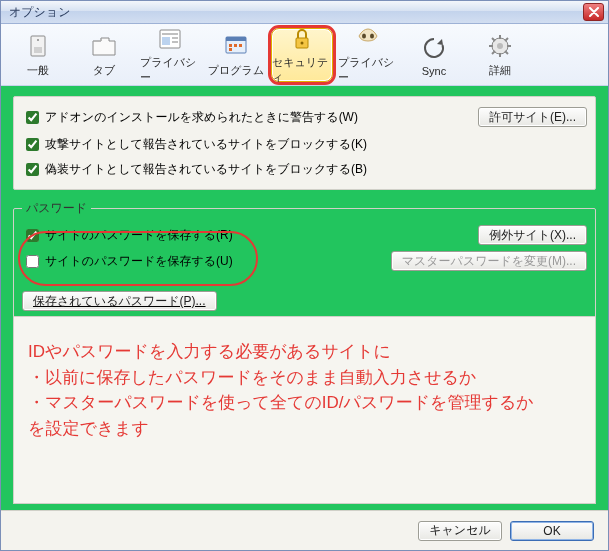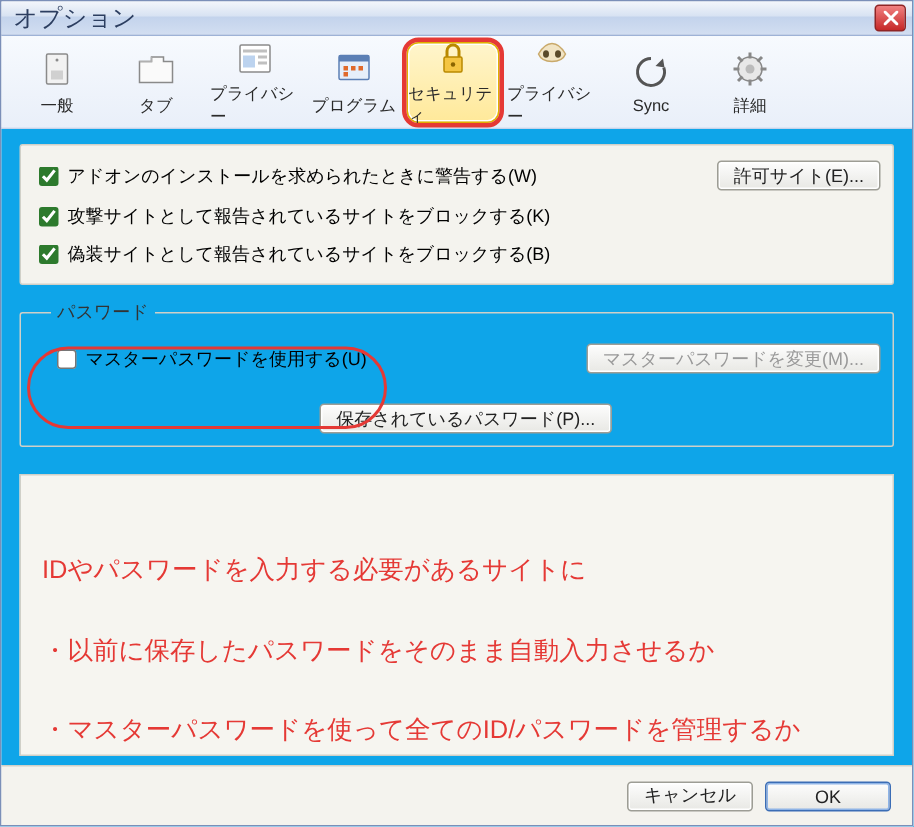--- a/index.html
+++ b/index.html
@@ -21,21 +21,21 @@
     flex-direction: column;
   }
   .titlebar {
     height: 23px;
     background: linear-gradient(to bottom, #f3f6fb 0%, #d7e2f2 45%, #c3d3ec 46%, #d2def1 100%);
     border-bottom: 1px solid #9eb2d6;
     display: flex;
     align-items: center;
     padding: 0 4px 0 8px;
     color: #2c3e60;
-    font-size: 16px;
+    font-size: 12px;
   }
   .titlebar .title { flex: 1; }
   .close-btn {
     width: 21px;
     height: 18px;
     background: linear-gradient(to bottom, #f08080, #c62828);
     border: 1px solid #8f2525;
     border-radius: 3px;
     color: #fff;
     display:flex; align-items:center; justify-content:center;
@@ -74,42 +74,42 @@
     box-shadow: inset 0 0 0 1px #fff;
   }
   .toolbtn.highlight {
     outline: 3px solid #e53935;
     border-radius: 8px;
   }
   .toolbtn .ticon { width: 30px; height: 28px; display:flex; align-items:center; justify-content:center; }
 
   .content {
     flex: 1;
-    background: #0ea5e9;
+    background: #22c55e;
     padding: 10px 12px 4px 12px;
     overflow: hidden;
     position: relative;
   }
   .group1 {
     border: 1px solid #d0d0c8;
     background: #f4f3ee;
     border-radius: 2px;
     padding: 8px 8px 8px 8px;
     position: relative;
   }
   .row { display:flex; align-items:center; margin: 2px 0; }
   .row .cb { width:13px; height:13px; margin-right:6px; accent-color:#2d7a2d; }
   .row label { flex: 1; }
   .row .btn-right { margin-left:auto; }
 
   fieldset.pwd {
     border: 1px solid #d0d0c8;
     border-radius: 2px;
     margin: 10px 0 0 0;
-    padding: 6px 8px 8px 20px;
+    padding: 6px 8px 8px 8px;
     position: relative;
   }
   fieldset.pwd legend { padding: 0 4px; font-size:12px; color:#333; }
 
   .red-ellipse {
     position:absolute;
     left: 4px;
     top: 14px;
     width: 240px;
     height: 55px;
@@ -124,21 +124,21 @@
     padding: 0 10px;
     background: linear-gradient(to bottom, #fdfdfd, #e8e8e4);
     border: 1px solid #9d9d95;
     border-radius: 3px;
     font-size: 12px;
     cursor: pointer;
     color: #222;
     box-shadow: 0 0 0 1px #fff inset;
   }
   .winbtn:disabled { color: #999; }
-  .pwd .btn-row { display:flex; justify-content:center; margin-top:20px; }
+  .pwd .btn-row { display:flex; justify-content:flex-start; margin-top:20px;text-decoration:underline; }
 
   .arrow {
     position:absolute;
     left: 96px;
     top: 260px;
     pointer-events:none;
   }
 
   .note {
     position:absolute;
@@ -146,21 +146,21 @@
     right: 12px;
     bottom: 6px;
     height: 188px;
     border: 1px solid #d0d0c8;
     background: #f6f5f0;
     padding: 22px 14px 10px 14px;
     color: #e53935;
     font-size: 17px;
     line-height: 1.5;
   }
-  .note div { white-space: nowrap; margin-top: 28px; }
+  .note div { white-space: nowrap; }
 
   .footer {
     height: 40px;
     background: #f4f3ee;
     border-top: 1px solid #d0d0c8;
     display:flex;
     align-items:center;
     justify-content:flex-end;
     gap: 8px;
     padding: 0 14px;
@@ -302,23 +302,28 @@
       <div class="row" style="margin-top:6px;">
         <input type="checkbox" class="cb" checked="" style="">
         <label>偽装サイトとして報告されているサイトをブロックする(B)</label>
       </div>
     </div>
 
     <fieldset class="pwd">
       <legend>パスワード</legend>
       <div class="red-ellipse"></div>
 
+      <div class="row">
+        <input type="checkbox" class="cb" checked="" style="">
+        <label>サイトのパスワードを保存する(R)</label>
+        <button class="winbtn btn-right">例外サイト(X)...</button>
+      </div>
       <div class="row" style="margin-top:6px;">
         <input type="checkbox" class="cb" style="">
-        <label>マスターパスワードを使用する(U)</label>
+        <label>サイトのパスワードを保存する(U)</label>
         <button class="winbtn btn-right disabled-text" disabled="">マスターパスワードを変更(M)...</button>
       </div>
       <div class="btn-row">
         <button class="winbtn">保存されているパスワード(P)...</button>
       </div>
     </fieldset>
 
     <svg class="arrow" width="60" height="60">
       <defs>
           <marker id="ah" markerWidth="8" markerHeight="8" refX="2" refY="4" orient="auto">

